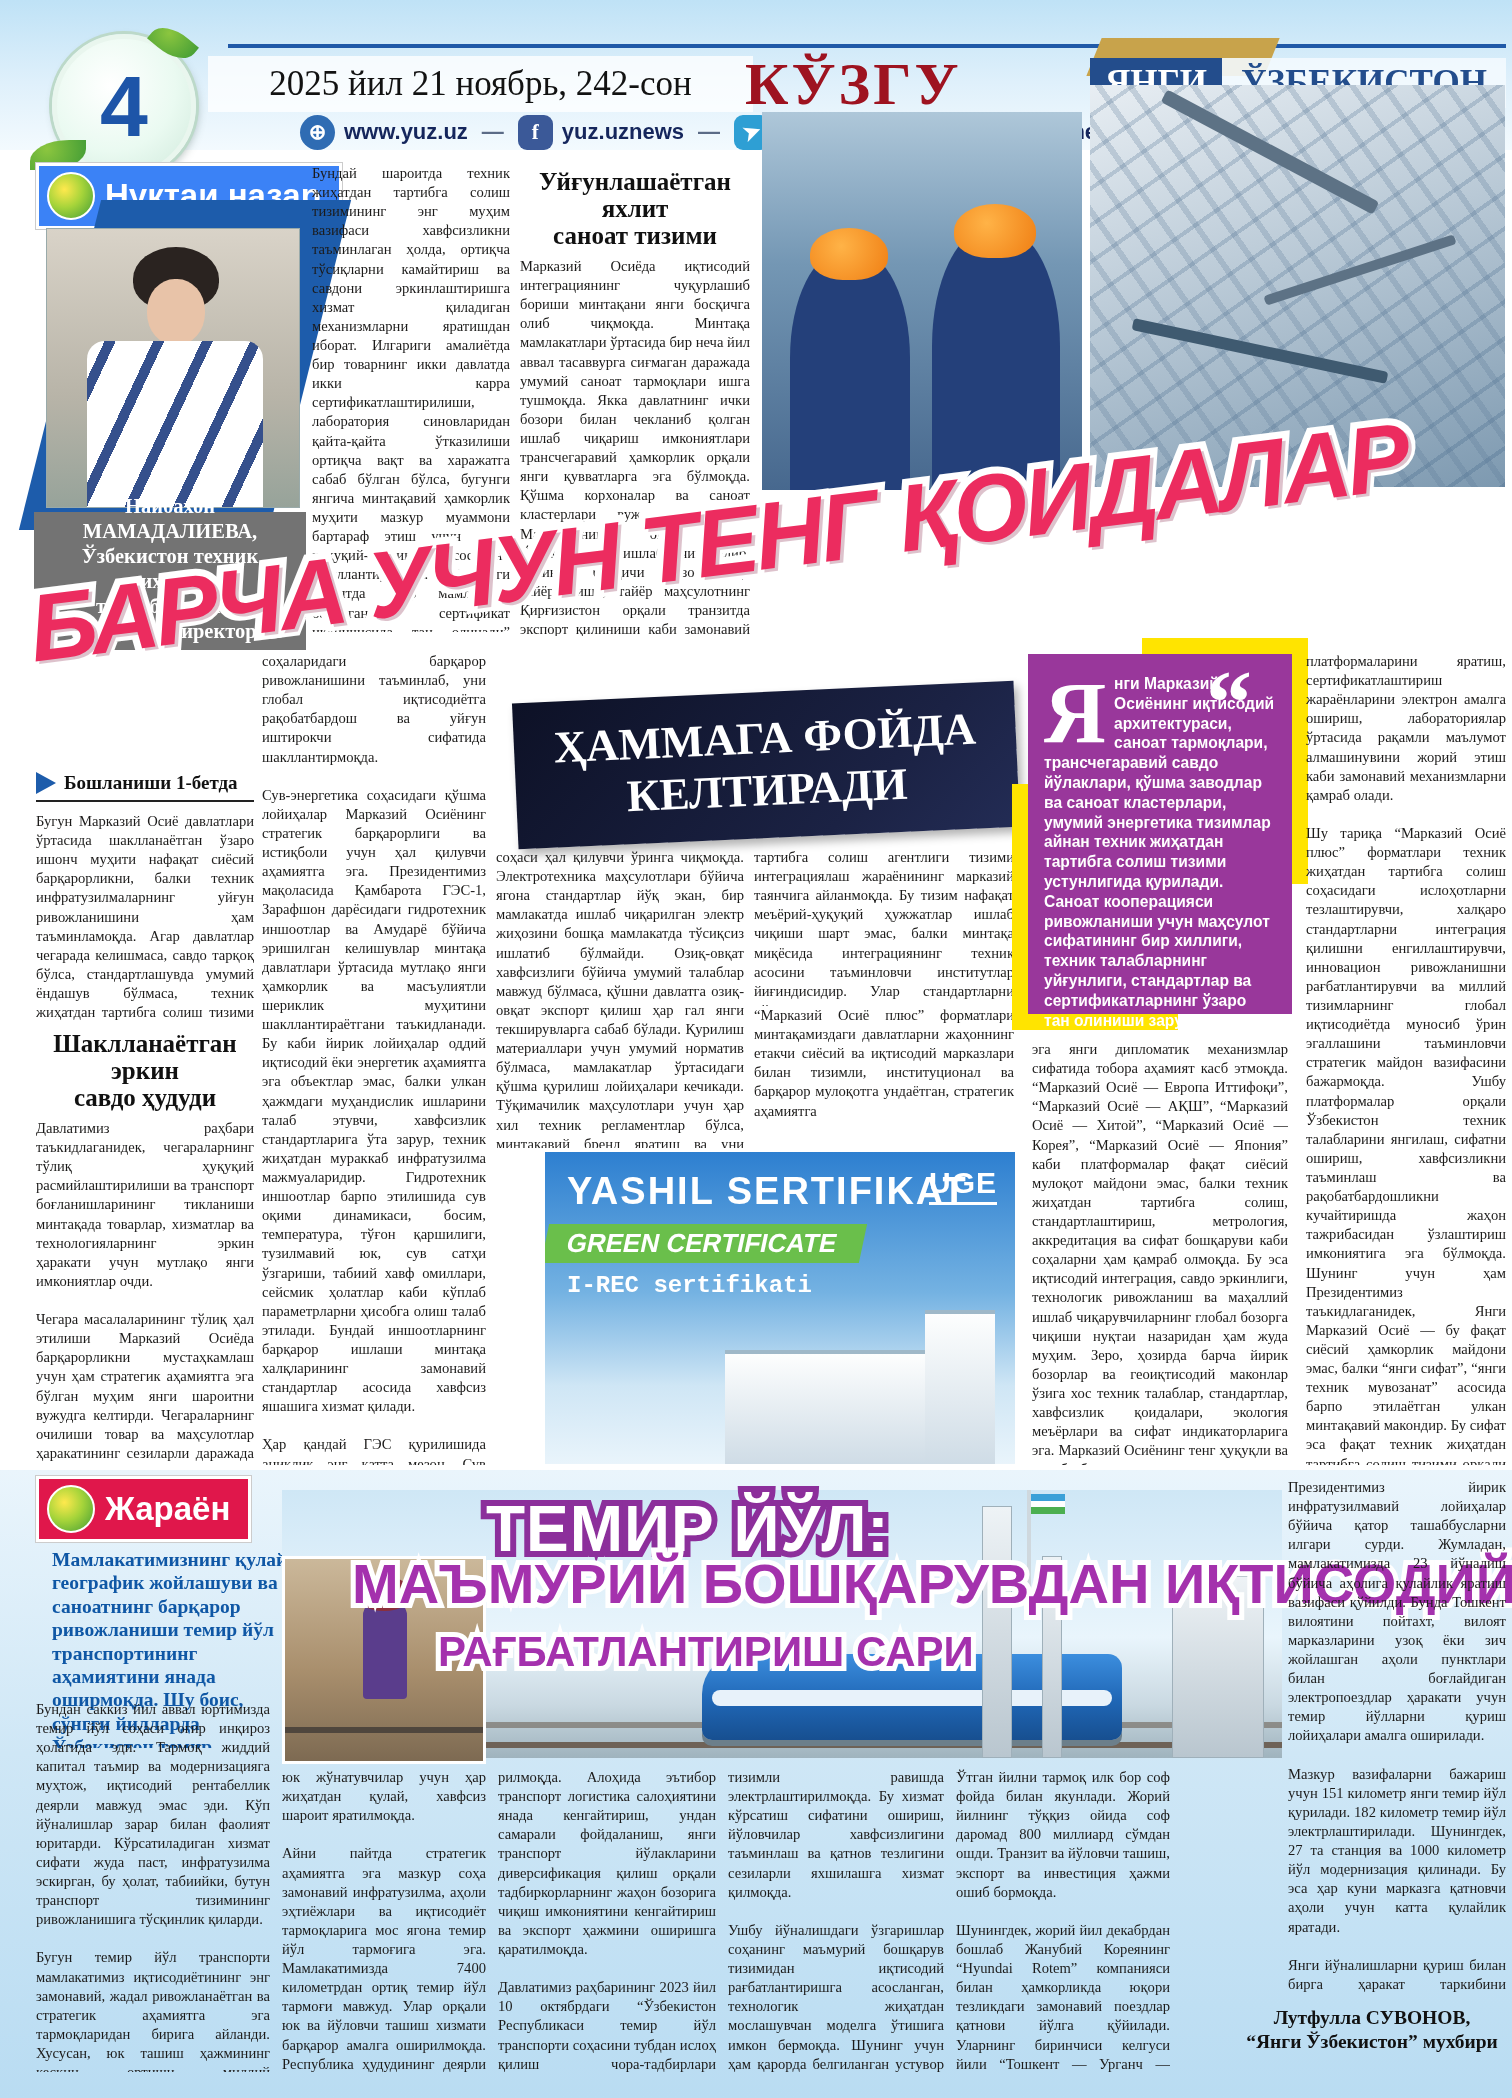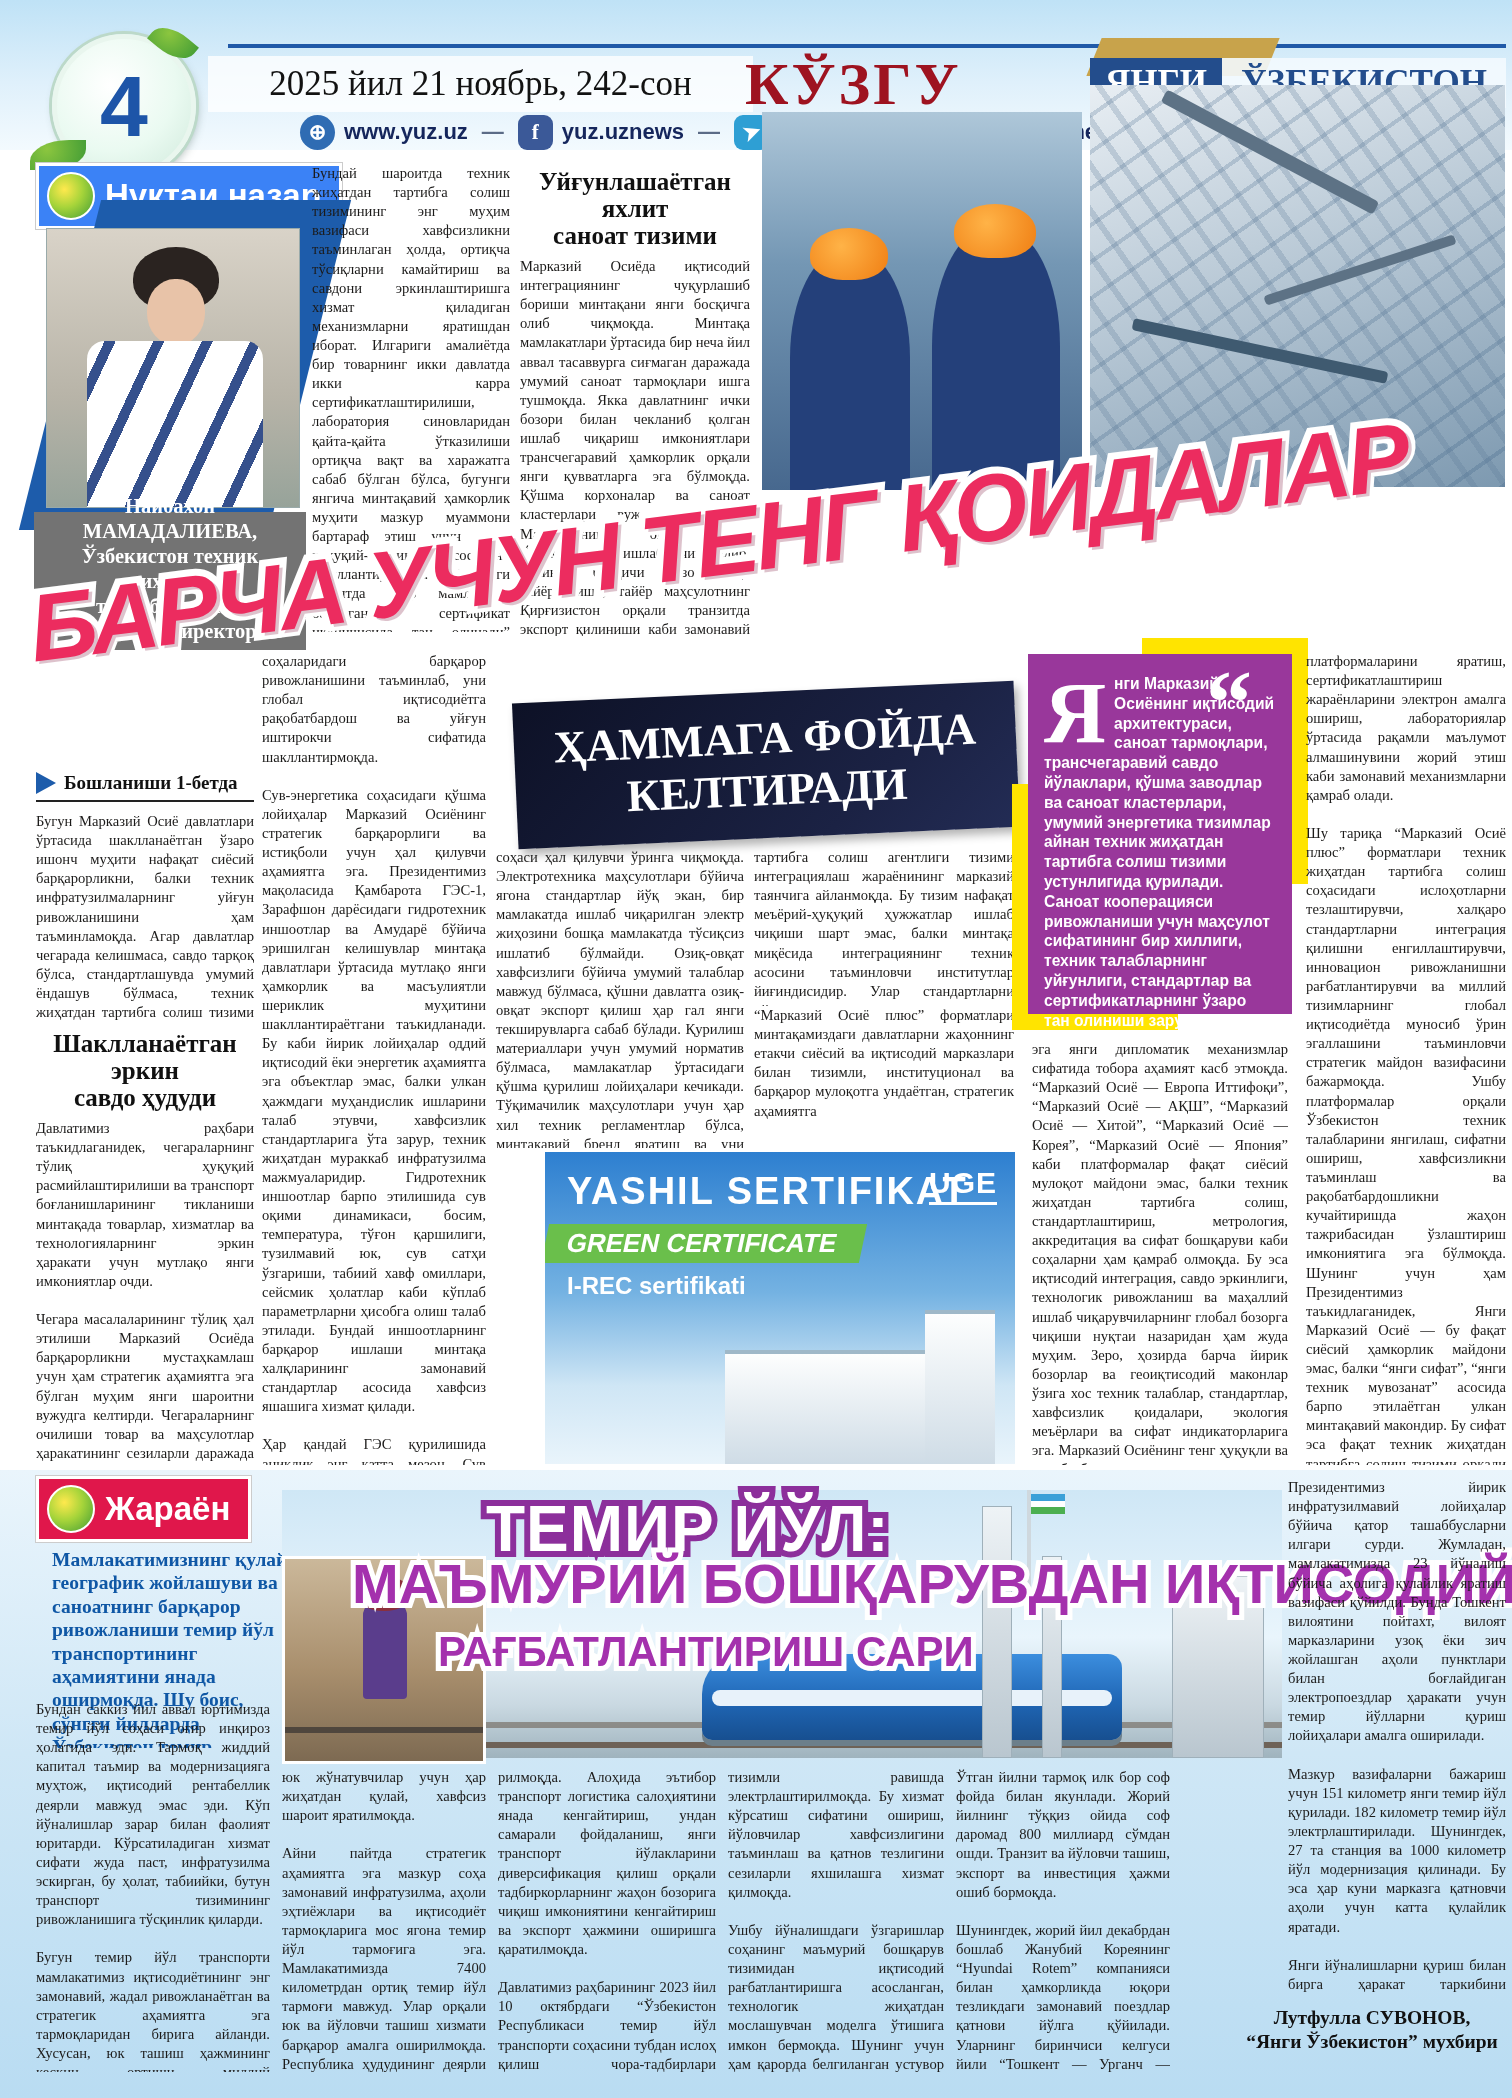--- a/index.html
+++ b/index.html
@@ -106,21 +106,21 @@
   #quote-box{position:absolute;left:16px;top:16px;width:264px;height:360px;background:#99379b;color:#fff;
       padding:20px 16px;box-sizing:border-box;font-family:"Liberation Sans",sans-serif;font-weight:bold;
       font-size:15.6px;line-height:1.27;text-align:left;}
   #quote-mark{position:absolute;right:40px;top:2px;font-size:92px;line-height:1;color:#fff;font-family:"Liberation Serif",serif;}
   #quote-drop{float:left;font-size:86px;line-height:.78;margin:6px 8px 0 0;font-family:"Liberation Serif",serif;}
   
   .gc-title{position:absolute;left:22px;top:18px;color:#fff;font-family:"Liberation Sans",sans-serif;
       font-weight:bold;font-size:38px;letter-spacing:2px;}
   .gc-ribbon{position:absolute;left:0px;top:72px;background:#6abf4b;color:#fff;font-family:"Liberation Sans",sans-serif;
       font-weight:bold;font-size:26px;padding:4px 26px 4px 22px;transform:skewX(-12deg);}
-  .gc-note{position:absolute;left:22px;top:120px;color:#fff;font-family:Liberation Sans, sans-serif;
+  .gc-note{position:absolute;left:22px;top:120px;color:#fff;font-family:Liberation Mono, monospace;
       font-weight:bold;font-size:24px;}
   .gc-logo{position:absolute;right:18px;top:14px;color:#fff;font-family:"Liberation Sans",sans-serif;
       font-weight:bold;font-size:30px;letter-spacing:1px;border-bottom:3px solid #fff;padding-bottom:2px;}
   
   #bottom-bg{position:absolute;left:0;top:1470px;width:1512px;height:628px;
       background:linear-gradient(180deg,#eaf5fc 0%,#cfe7f6 45%,#b9dcf2 100%);}
   #rail-lead{position:absolute;left:52px;top:1548px;width:244px;height:200px;color:#0f57a5;font-weight:bold;
       font-size:19.5px;line-height:1.2;white-space:pre-line;overflow:hidden;}
   .rail-head{position:absolute;font-family:"Liberation Sans",sans-serif;font-weight:800;white-space:nowrap;}
   .rh1{left:486px;top:1492px;font-size:64px;letter-spacing:1px;}

